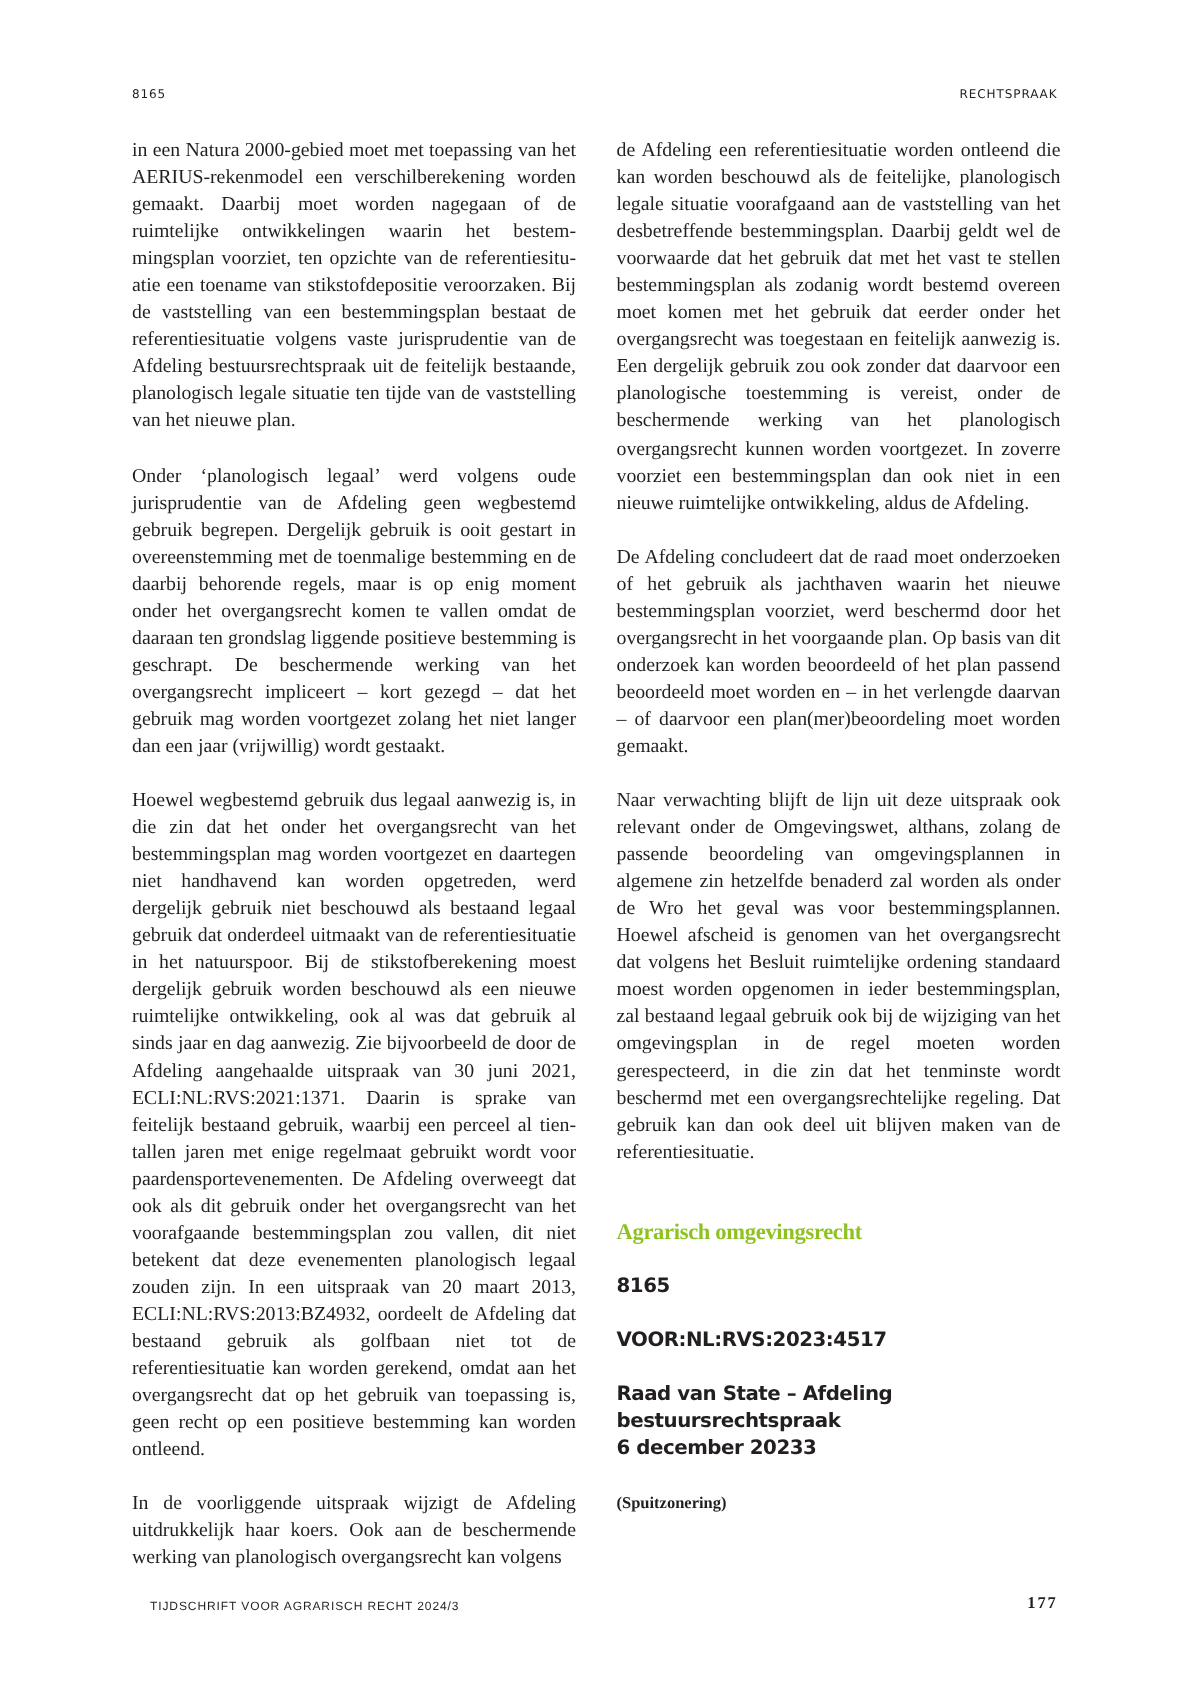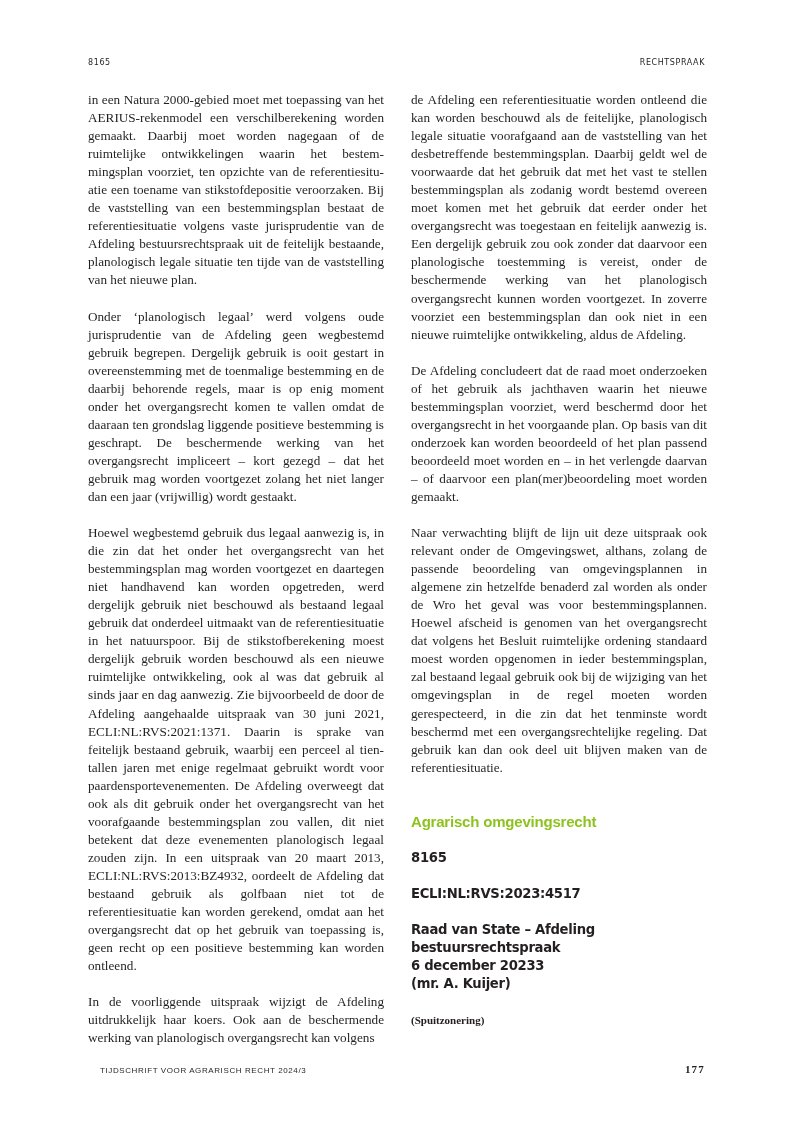--- a/index.html
+++ b/index.html
@@ -6,21 +6,21 @@
   body { width:793px; height:1122px; position:relative; overflow:hidden; color:#231f20; }
   .running { position:absolute; top:58px; font-family:"DejaVu Sans", sans-serif; font-size:8px; letter-spacing:0.6px; color:#231f20; }
   .running.left { left:88px; }
   .running.right { right:88px; }
   .col { position:absolute; top:91px; width:296px; font-family:"Liberation Serif", serif; font-size:13.2px; line-height:18.05px; text-align:justify; hyphens:manual; }
   .col.left { left:88px; }
   .col.right { left:411px; }
   .col p { margin:0 0 18px 0; }
   .col p.nomargin { margin:0; }
   .sig { margin-top:0; }
-  .heading-green { font-family:Liberation Sans, sans-serif; font-weight:bold; color:#8dc21f; font-size:15px; margin:36px 0 18px 0; letter-spacing:-0.2px; }
+  .heading-green { font-family:Liberation Serif, serif; font-weight:bold; color:#8dc21f; font-size:15px; margin:36px 0 18px 0; letter-spacing:-0.2px; }
   .sans-bold { font-family:"DejaVu Sans", sans-serif; font-weight:bold; font-size:13.2px; color:#231f20; text-align:left; letter-spacing:-0.3px; }
   .case-no { margin:0 0 18px 0; }
   .ecli { margin:0 0 18px 0; }
   .court { margin:0 0 18px 0; line-height:18px; }
   .subject { font-family:"Liberation Serif", serif; font-weight:bold; font-size:11px; }
   .footer-left { position:absolute; left:100px; top:1066px; font-family:Liberation Sans, sans-serif; font-size:8px; letter-spacing:0.6px; color:#231f20; }
   .footer-right { position:absolute; right:88px; top:1063px; font-family:"Liberation Serif", serif; font-size:11px; letter-spacing:1.2px; font-weight:bold; color:#231f20; }
 </style>
 </head>
 <body>
@@ -35,23 +35,22 @@
   <p class="nomargin">In de voorliggende uitspraak wijzigt de Afdeling uitdrukkelijk haar koers. Ook aan de beschermende werking van planologisch overgangsrecht kan volgens</p>
 </div>
 
 <div class="col right">
   <p>de Afdeling een referentiesituatie worden ontleend die kan worden beschouwd als de feitelijke, planologisch legale situatie voorafgaand aan de vaststelling van het desbetreffende bestemmingsplan. Daarbij geldt wel de voorwaarde dat het gebruik dat met het vast te stellen bestemmingsplan als zodanig wordt bestemd overeen moet komen met het gebruik dat eerder onder het overgangsrecht was toegestaan en feitelijk aanwezig is. Een dergelijk gebruik zou ook zonder dat daarvoor een planologische toestemming is vereist, onder de beschermende werking van het planologisch overgangsrecht kunnen worden voortgezet. In zoverre voorziet een bestemmingsplan dan ook niet in een nieuwe ruimtelijke ontwikkeling, aldus de Afdeling.</p>
   <p>De Afdeling concludeert dat de raad moet onderzoe­ken of het gebruik als jachthaven waarin het nieuwe bestemmingsplan voorziet, werd beschermd door het overgangsrecht in het voorgaande plan. Op basis van dit onderzoek kan worden beoordeeld of het plan pas­send beoordeeld moet worden en – in het verlengde daarvan – of daarvoor een plan(mer)beoordeling moet worden gemaakt.</p>
   <p>Naar verwachting blijft de lijn uit deze uitspraak ook relevant onder de Omgevingswet, althans, zolang de passende beoordeling van omgevingsplannen in algemene zin hetzelfde benaderd zal worden als onder de Wro het geval was voor bestemmingsplannen. Hoewel afscheid is genomen van het overgangsrecht dat volgens het Besluit ruimtelijke ordening standaard moest worden opgenomen in ieder bestemmingsplan, zal bestaand legaal gebruik ook bij de wijziging van het omgevingsplan in de regel moeten worden gerespecteerd, in die zin dat het tenminste wordt beschermd met een overgangsrechtelijke regeling. Dat gebruik kan dan ook deel uit blijven maken van de referentiesituatie.</p>
 
   <div class="heading-green" style="color: rgb(141, 194, 31);">Agrarisch omgevingsrecht</div>
   <div class="sans-bold case-no">8165</div>
-  <div class="sans-bold ecli">ECLI:NL:RVS:2023:4517</div>
+  <div class="sans-bold ecli">VOOR:NL:RVS:2023:4517</div>
   <div class="sans-bold court">
     <div>Raad van State – Afdeling bestuursrechtspraak</div>
     <div>6 december 20233</div>
-    <div>(mr. A. Kuijer)</div>
   </div>
   <div class="subject">(Spuitzonering)</div>
 </div>
 
 <div class="footer-left">TIJDSCHRIFT VOOR AGRARISCH RECHT 2024/3</div>
 <div class="footer-right">177</div>
 
 </body></html>

